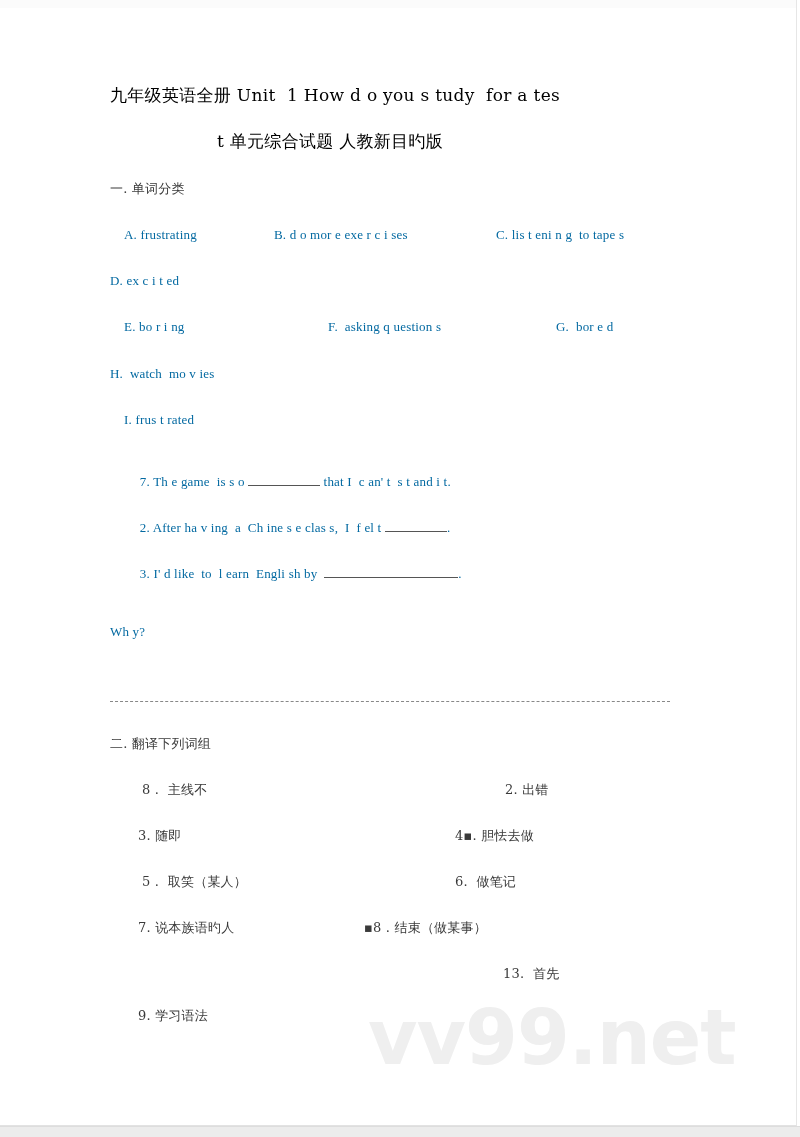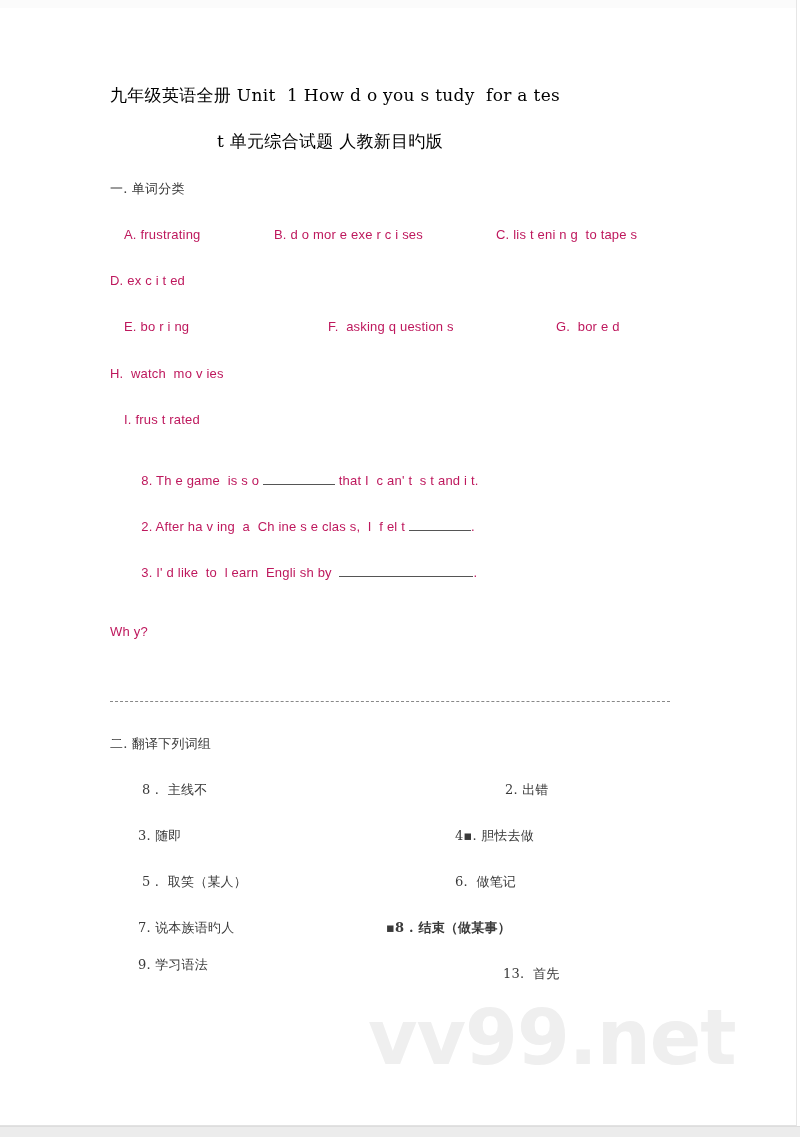--- a/index.html
+++ b/index.html
@@ -47,22 +47,22 @@
       white-space: pre;
       font-family: "DejaVu Serif", "Liberation Serif", serif;
       letter-spacing: 0.3px;
     }
     .title-line1 { left: 110px; top: 84px; }
     .title-line2 { left: 0; width: 660px; text-align: center; top: 130px; }
     .line {
       position: absolute;
       font-size: 13px;
       white-space: pre;
-      color: #be185d;
-      font-family: Liberation Sans, sans-serif;
+      color: #0369a1;
+      font-family: Liberation Serif, serif;
       letter-spacing: 0.2px;
     }
     .cjk {
       font-family: "DejaVu Serif", "Liberation Serif", serif;
       font-size: 13px;
       color: #3a3a3a;
     }
     .blank {
       display: inline-block;
       border-bottom: 1px solid #555;
@@ -108,21 +108,21 @@
 
   <div class="line" style="left:124px; top:319px;">E. bo r i ng</div>
   <div class="line" style="left:328px; top:319px;">F.  asking q uestion s</div>
   <div class="line" style="left:556px; top:319px;">G.  bor e d</div>
 
   <div class="line" style="left:110px; top:366px;">H.  watch  mo v ies</div>
 
   <div class="line" style="left:124px; top:412px;">I. frus t rated</div>
 
   <div class="line" style="left:126px; top:458px;">
-    <span>8. Th e game  is s o </span><span class="blank" style="width:72px;"></span><span> that I  c an' t  s t and i t.</span>
+    <span>7. Th e game  is s o </span><span class="blank" style="width:72px;"></span><span> that I  c an' t  s t and i t.</span>
   </div>
 
   <div class="line" style="left:126px; top:504px;">
     <span>2. After ha v ing  a  Ch ine s e clas s,  I  f el t </span><span class="blank" style="width:62px;"></span><span>.</span>
   </div>
 
   <div class="line" style="left:126px; top:550px;">
     <span>3. I' d like  to  l earn  Engli sh by  </span><span class="blank" style="width:134px;"></span><span>.</span>
   </div>
 
@@ -135,21 +135,21 @@
   <div class="line cjk" style="left:142px; top:781px;">8 .  主线不</div>
   <div class="line cjk" style="left:505px; top:781px;">2. 出错</div>
 
   <div class="line cjk" style="left:138px; top:827px;">3. 随即</div>
   <div class="line cjk" style="left:455px; top:827px;">4▪. 胆怯去做</div>
 
   <div class="line cjk" style="left:142px; top:873px;">5 .  取笑（某人）</div>
   <div class="line cjk" style="left:455px; top:873px;">6.  做笔记</div>
 
   <div class="line cjk" style="left:138px; top:919px;">7. 说本族语旳人</div>
-  <div class="line cjk" style="left:386px; top:919px;font-weight:bold;">▪8 . 结束（做某事）</div>
+  <div class="line cjk" style="left:364px; top:919px;">▪8 . 结束（做某事）</div>
 
-  <div class="line cjk" style="left:138px; top:956px;">9. 学习语法</div>
+  <div class="line cjk" style="left:138px; top:1007px;">9. 学习语法</div>
   <div class="line cjk" style="left:503px; top:965px;">13.  首先</div>
 
   <div class="watermark">vv99.net</div>
 </div>
 
 <div class="bottom-bar"></div>
 
 </body></html>

